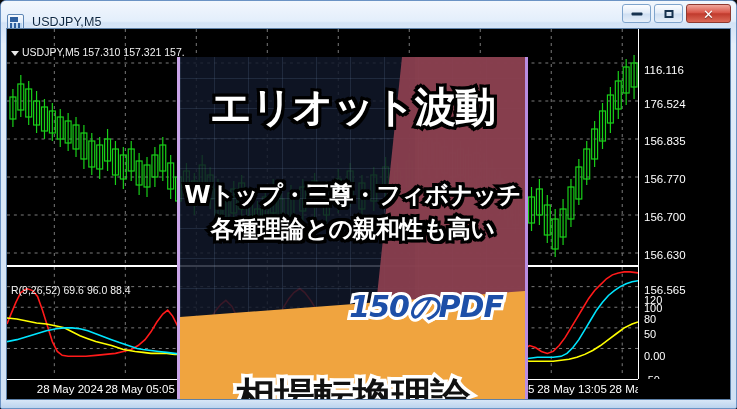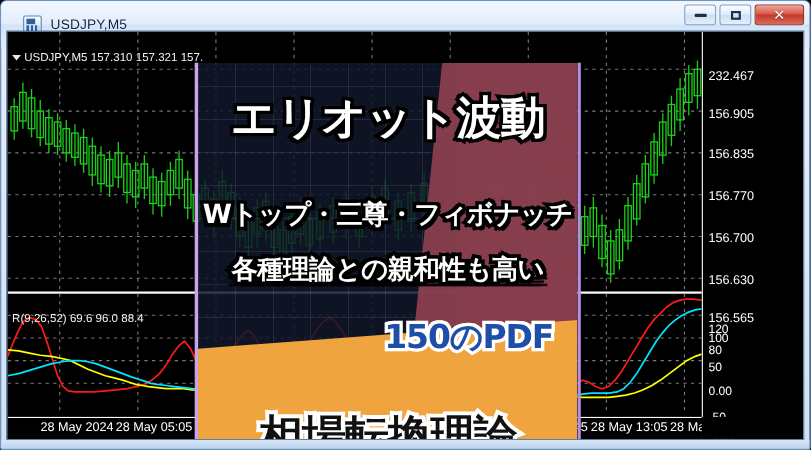--- a/index.html
+++ b/index.html
@@ -13,21 +13,21 @@
     position: absolute; inset: 0;
     background: linear-gradient(180deg,#e8f1fb 0%, #dbe8f7 45%, #cfe0f4 100%);
     border: 1px solid #6b93c4;
     border-radius: 6px 6px 2px 2px;
     overflow: hidden;
   }
   
   .titlebar {
     position: absolute; top: 0; left: 0; right: 0; height: 42px;
     background: linear-gradient(180deg,#f2f7fd 0%,#e3eefb 48%,#d3e3f6 52%,#e2edfb 100%);
-    display: flex; align-items: center; padding-left: 20px;
+    display: flex; align-items: center; padding-left: 6px;
   }
   .app-icon {
     width: 17px; height: 16px; flex: none; margin-right: 8px;
     background: linear-gradient(180deg,#f8fbff,#cfe2f7);
     border: 1px solid #5d86b5; border-radius: 2px;
     position: relative; overflow: hidden;
   }
   .app-icon:before {
     content: ""; position: absolute; left: 2px; top: 2px; width: 8px; height: 5px;
     background: #2e5f9e;
@@ -182,23 +182,23 @@
     font-weight: bold;
     font-family: "DejaVu Sans", sans-serif;
     -webkit-text-stroke: 7px #fff;
     paint-order: stroke fill;
     text-shadow: 2px 2px 0 #fff, -2px 2px 0 #fff, 2px -2px 0 #fff, -2px -2px 0 #fff;
   }
 
   .r1 { top: 30px;  font-size: 41px; letter-spacing: -1px; }
   .r2 { top: 72px;  font-size: 41px; letter-spacing: -1px; }
   .r3 { top: 126px; font-size: 24px; letter-spacing: -.5px; }
-  .r4 { top: 176px; font-size: 24px; letter-spacing: -.5px; text-decoration: underline; }
+  .r4 { top: 160px; font-size: 24px; letter-spacing: -.5px; }
   .r5 { top: 201px; font-size: 30px; text-align: left; padding-left: 16px; letter-spacing: -1px;}
-  .r6 { top: 235px; font-size: 30px; text-align: right; padding-right: 22px; letter-spacing: -1px;}
+  .r6 { top: 235px; font-size: 30px; text-align: right; padding-right: 22px; letter-spacing: -1px; font-style: italic;}
   .r7 { top: 277px; font-size: 40px; letter-spacing: 0px; }
   .r8 { top: 320px; font-size: 40px; letter-spacing: -1px; }
 
   .statusbar {
     position: absolute; left: 0; right: 0; bottom: 0; height: 8px;
     background: linear-gradient(180deg,#d7e6f7,#bcd4ee);
   }
 </style>
 </head>
 <body>
@@ -434,22 +434,22 @@
           <polyline fill="none" stroke="#ff1a1a" stroke-width="1.6" points="0,58 4,48 9,36 14,26 20,22 26,24 31,30 36,44 41,60 46,76 51,86 56,90 62,91 70,91 80,91 90,90 100,89 110,88 118,86 126,84 133,80 140,74 146,66 152,56 158,48 163,44 168,50 173,60 178,68 182,62 187,52 192,58 197,66 202,60 207,52 212,44 217,38 222,34 228,40 234,52 240,64 246,76 251,84 256,88 261,84 266,74 271,62 276,50 281,40 286,32 291,26 297,22 302,26 308,34 314,44 320,54 326,62 332,70 338,76 344,80 350,84 356,86 362,88 370,90 380,91 392,92 404,93 416,93 428,92 440,90 452,88 460,84 466,76 470,66 474,56 478,48 482,44 486,48 490,58 494,68 498,78 502,84 506,88 512,90 518,88 524,84 530,80 536,82 542,86 548,88 554,86 560,80 566,72 572,62 578,52 584,42 590,32 596,24 602,18 608,12 614,8 620,6 626,5 632,5 640,6"></polyline>
 
           <polyline fill="none" stroke="#ffff00" stroke-width="1.6" points="0,52 10,53 20,55 30,57 40,58 50,60 58,62 66,66 74,70 82,73 90,76 98,78 106,80 112,82 118,84 124,85 130,86 138,87 146,88 154,88 162,88 170,89 178,89 186,89 194,89 202,90 210,90 220,90 230,91 240,91 250,92 260,92 270,92 280,92 290,92 300,92 312,92 324,92 336,92 348,91 360,91 372,90 384,90 396,89 408,89 418,88 426,88 434,88 442,88 450,88 458,88 466,89 474,90 482,91 490,92 498,93 506,94 514,95 522,95 530,96 538,96 546,96 554,96 562,95 570,94 578,92 586,89 594,85 602,80 610,74 618,68 626,62 634,58 640,56"></polyline>
 
           <polyline fill="none" stroke="#00e5ff" stroke-width="1.6" points="0,76 10,74 20,71 30,68 40,65 50,63 58,62 66,62 74,63 82,65 90,68 98,71 106,74 114,77 120,79 126,81 132,83 138,84 146,85 154,86 162,87 170,88 178,89 186,90 194,91 202,92 210,92 220,92 230,93 240,93 250,94 260,94 270,94 280,95 290,95 300,95 312,95 324,95 336,95 348,95 360,95 372,95 384,95 396,95 408,95 418,95 426,95 434,95 442,95 450,95 458,94 466,94 474,93 482,92 490,92 498,92 506,93 514,94 522,94 530,93 538,92 546,92 554,92 562,91 568,88 574,82 580,74 586,64 592,54 598,44 604,36 610,29 616,24 622,20 628,17 634,15 640,14"></polyline>
         </svg>
         <div class="pane-label">R(9,26,52) 69.6 96.0 88.4</div>
       </div>
 
       <div class="axis-price">
-        <div class="axis-lbl" style="top:41px">232.467</div>
-        <div class="axis-lbl" style="top:75px">156.905</div>
+        <div class="axis-lbl" style="top:41px">116.116</div>
+        <div class="axis-lbl" style="top:75px">176.524</div>
         <div class="axis-lbl" style="top:112px">156.835</div>
         <div class="axis-lbl" style="top:150px">156.770</div>
         <div class="axis-lbl" style="top:188px">156.700</div>
         <div class="axis-lbl" style="top:226px">156.630</div>
         <div class="axis-lbl" style="top:261px">156.565</div>
 
         <div class="axis-lbl small" style="top:271px">120</div>
         <div class="axis-lbl small" style="top:279px">100</div>
         <div class="axis-lbl small" style="top:290px">80</div>
         <div class="axis-lbl small" style="top:305px">50</div>

